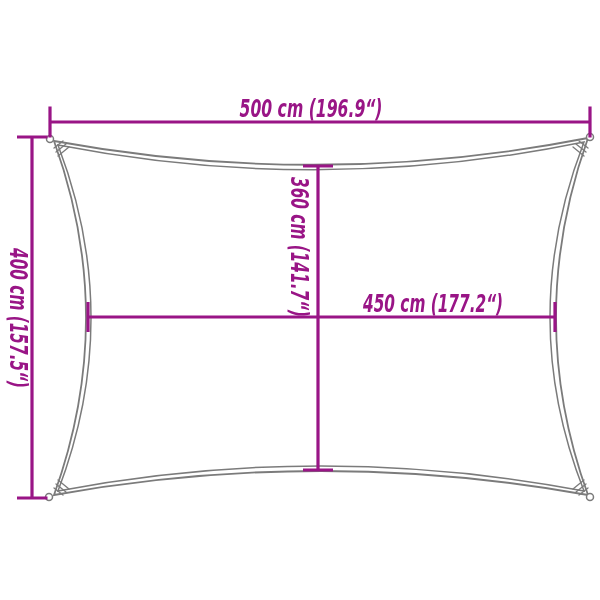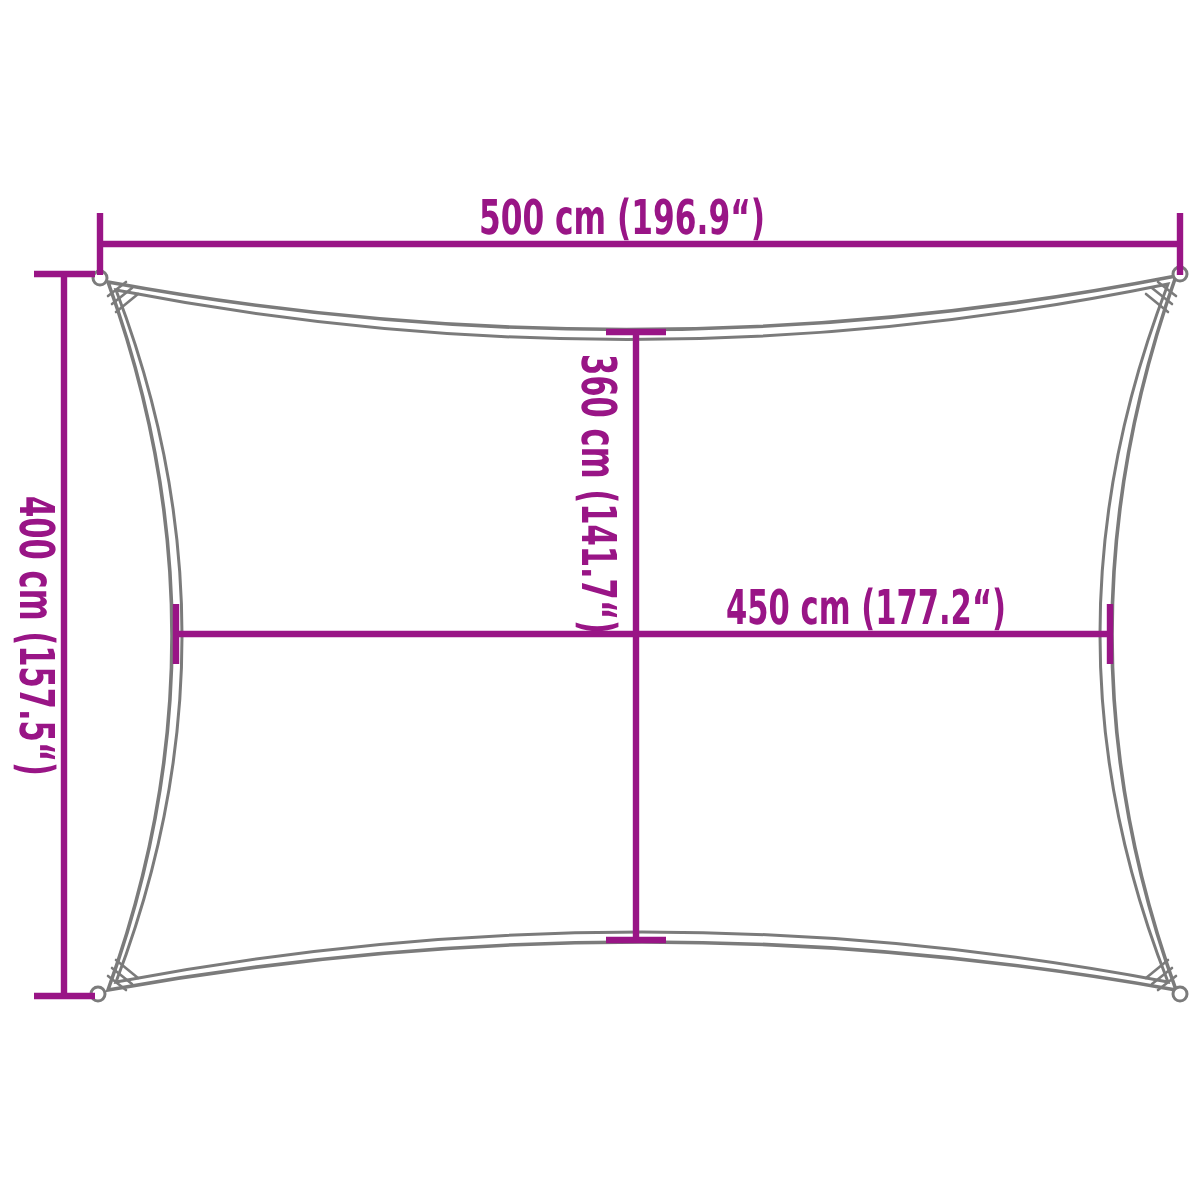--- a/index.html
+++ b/index.html
@@ -4,20 +4,21 @@
 <style>
   :root{
     --dim:#991586;
     --outline:#7b7b7b;
     --bg:#ffffff;
   }
   html,body{margin:0;padding:0;background:var(--bg);}
   .stage{
     width:600px;height:600px;position:relative;background:var(--bg);
     font-family:"DejaVu Sans","Liberation Sans",sans-serif;
+    font-style:italic;
   }
   svg{display:block;}
   .sail-outer{fill:#ffffff;stroke:var(--outline);stroke-width:1.8;}
   .sail-inner{fill:none;stroke:var(--outline);stroke-width:1.5;}
   .corner-knob{fill:#ffffff;stroke:var(--outline);stroke-width:1.5;}
   .corner-gather{fill:none;stroke:var(--outline);stroke-width:1.3;stroke-linecap:round;}
   .dim-line{fill:none;stroke:var(--dim);stroke-width:3.2;}
   .dim-text{
     fill:var(--dim);
     font-family:"DejaVu Sans","Liberation Sans",sans-serif;

